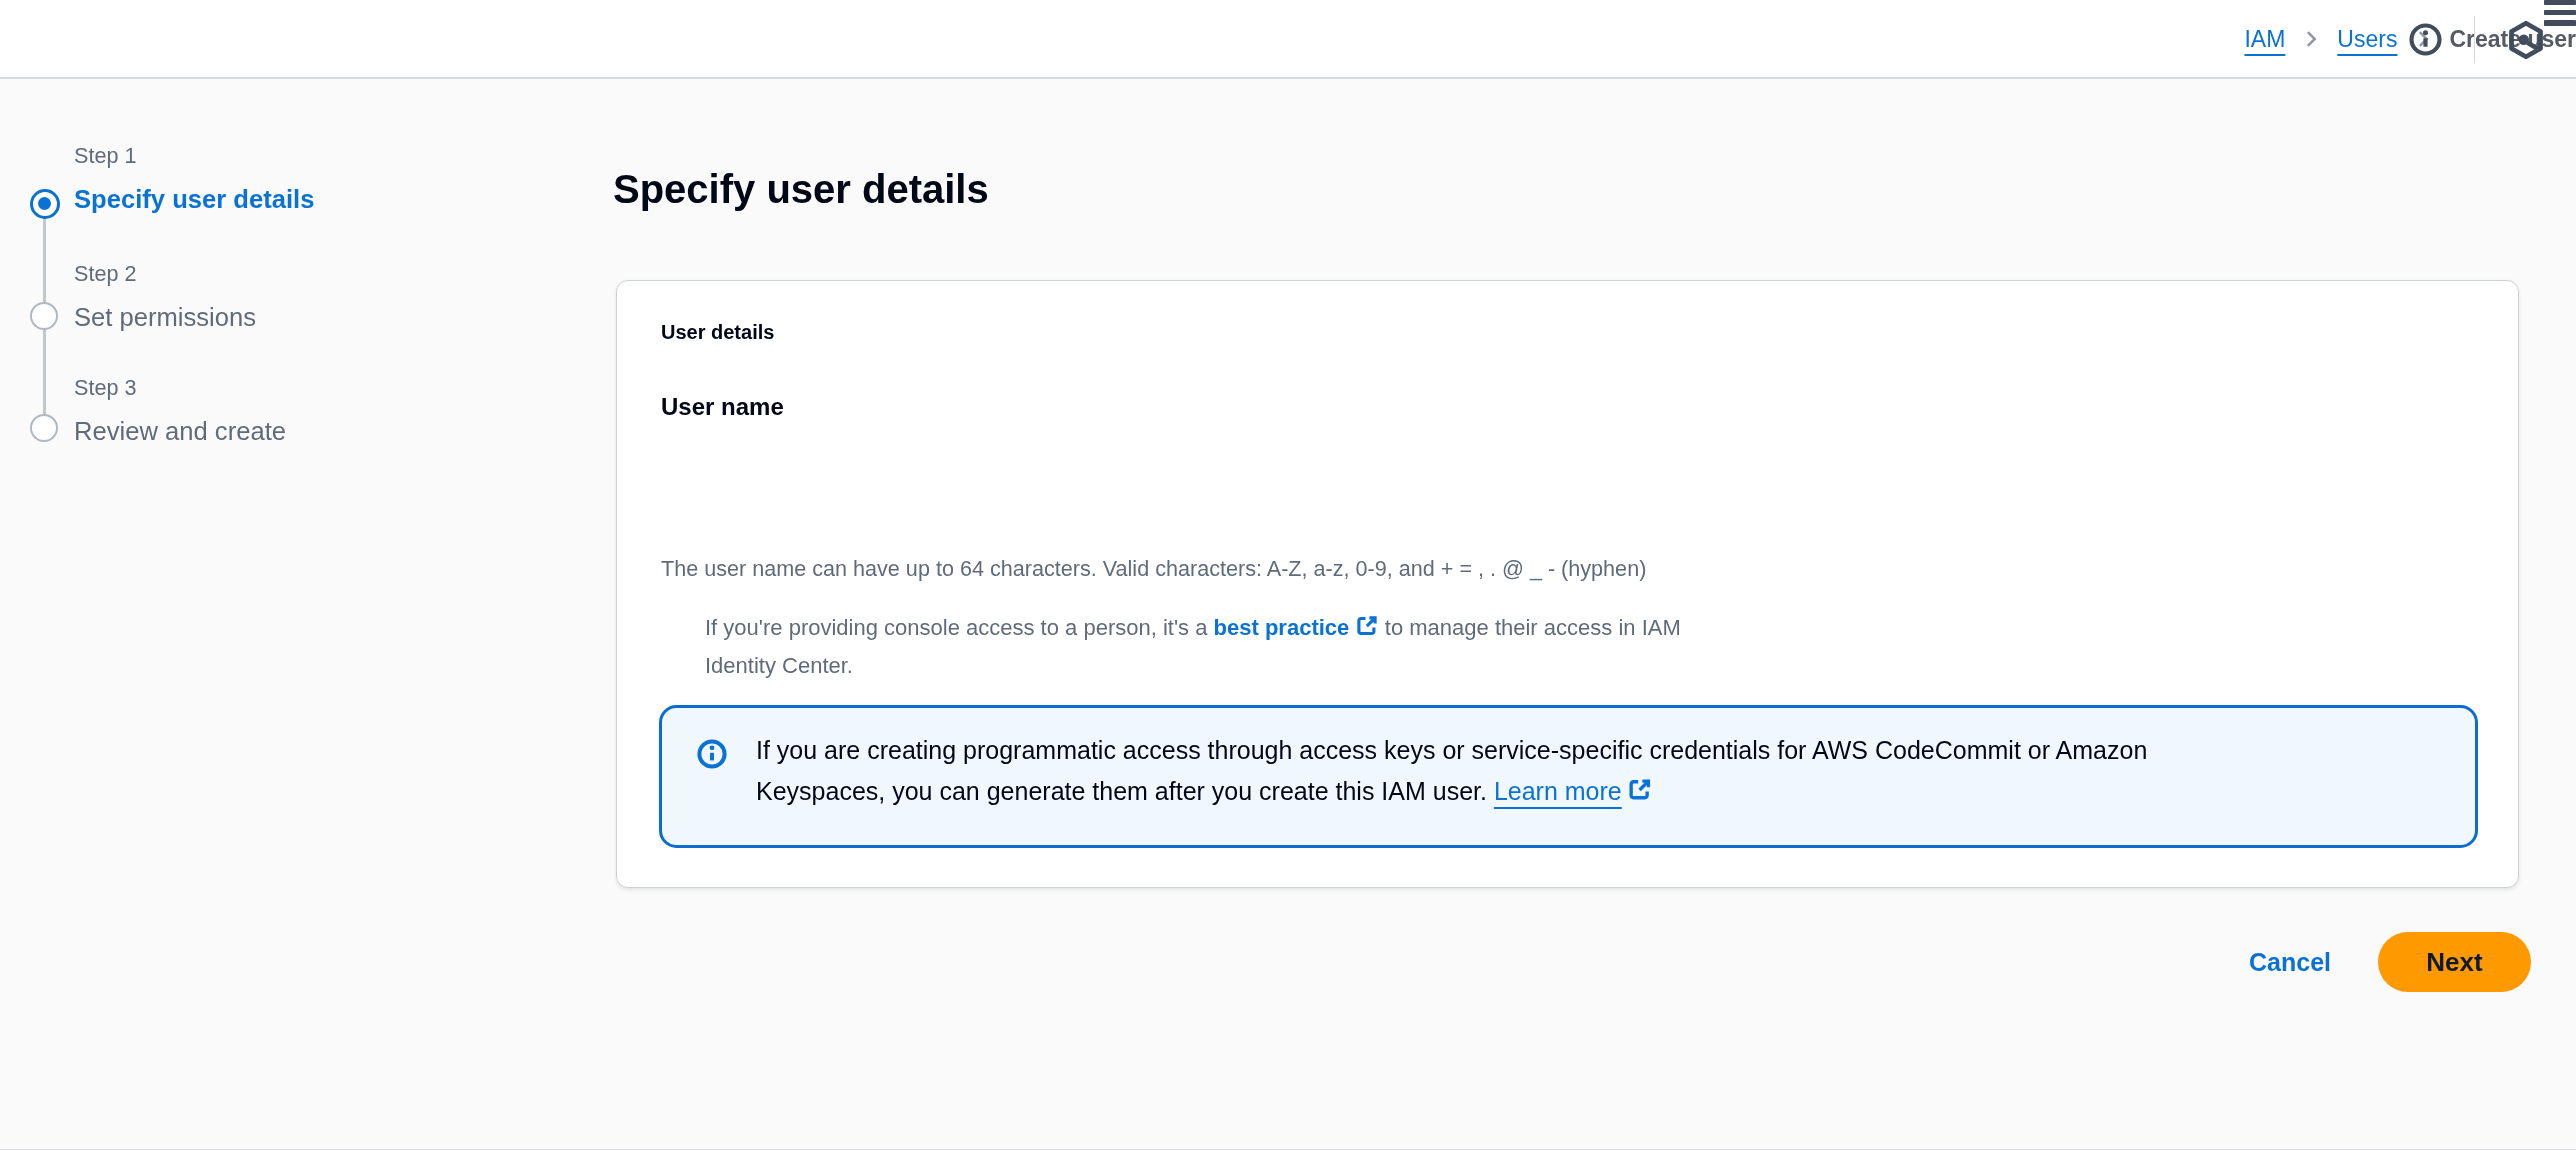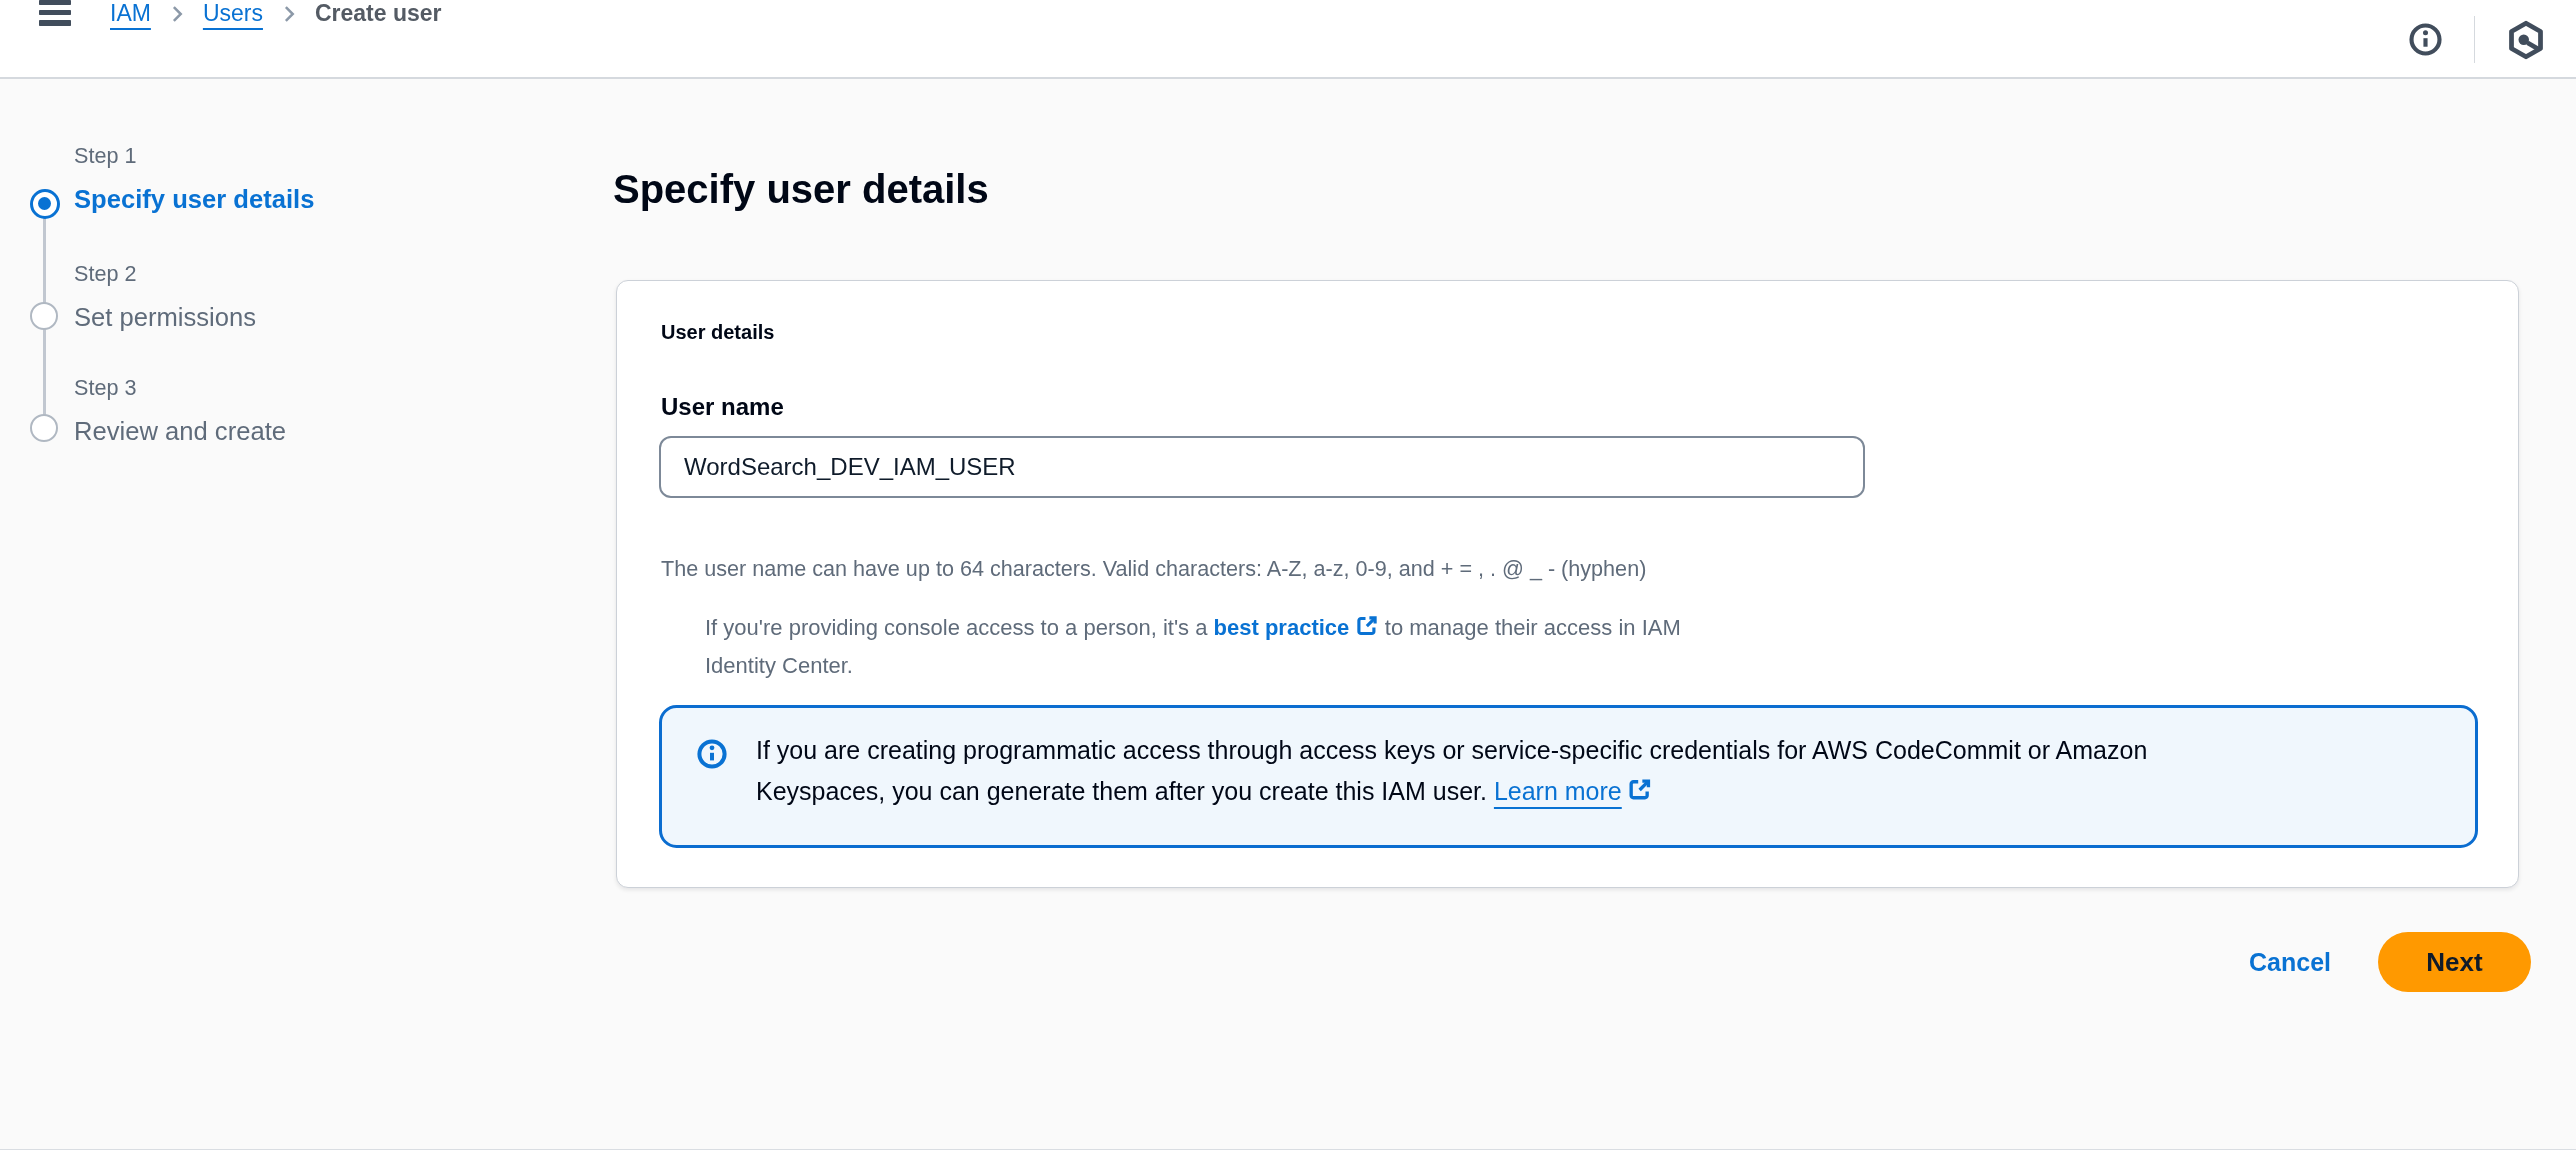--- a/index.html
+++ b/index.html
@@ -10,21 +10,21 @@
     color:#0f1b2a;
     position:relative;
     overflow:hidden;
     border-bottom:2px solid #d9dde2;
   }
 
   
   .topbar {
     position:absolute; top:0; left:0; width:2576px; height:79px;
     background:#ffffff; border-bottom:2px solid #d5d9de;
-    display:flex; align-items:flex-start;
+    display:flex; align-items:flex-end;flex-direction:column;
   }
   .hamburger { margin-left:39px; width:32px; height:25.6px; display:flex; flex-direction:column; justify-content:space-between; cursor:pointer; }
   .hamburger span { display:block; height:5.4px; background:#414d5c; border-radius:0.7px; }
   .breadcrumb { display:flex; align-items:center; margin-left:39px; font-size:23px; gap:16px; }
   .crumb-link { color:#0972d3; text-decoration:underline; text-underline-offset:6.7px; text-decoration-thickness:2px; cursor:pointer; }
   .crumb-current { color:#545b64; font-weight:700; }
   .crumb-sep { display:flex; align-items:center; }
   .topbar-right { position:absolute; right:30px; top:0; height:79px; display:flex; align-items:center; }
   .tb-icon { width:35px; height:35px; color:#414d5c; cursor:pointer; }
   .tb-divider { width:1.3px; height:47px; background:#d5d9de; margin:0 31px; }
@@ -147,21 +147,20 @@
     <div class="step-label">Review and create</div>
   </div>
 </nav>
 
 <h1 class="page-title">Specify user details</h1>
 
 <section class="card">
   <h2 class="card-title">User details</h2>
 
   <div class="field-label">User name</div>
-  <input class="text-input" type="text" value="WordSearch_DEV_IAM_USER" style="">
   <div class="constraint">The user name can have up to 64 characters. Valid characters: A-Z, a-z, 0-9, and + = , . @ _ - (hyphen)</div>
 
   <div class="cb-desc">
     <span>If you're providing console access to a person, it's a</span>
     <a class="inline-link"><span>best practice</span><span class="ext-icon"><svg viewBox="0 0 16 16" width="24" height="24">
             <path d="M7 3H4A1.4 1.4 0 0 0 2.6 4.4v7.2A1.4 1.4 0 0 0 4 13h7.2a1.4 1.4 0 0 0 1.4-1.4V9" fill="none" stroke="currentColor" stroke-width="2.1"></path>
             <path d="M9.6 2.6h3.8v3.8" fill="none" stroke="currentColor" stroke-width="2.1"></path>
             <path d="M13.1 2.9 7.9 8.1" stroke="currentColor" stroke-width="2.1"></path>
           </svg></span></a>
     <span>to manage their access in IAM</span><br>

